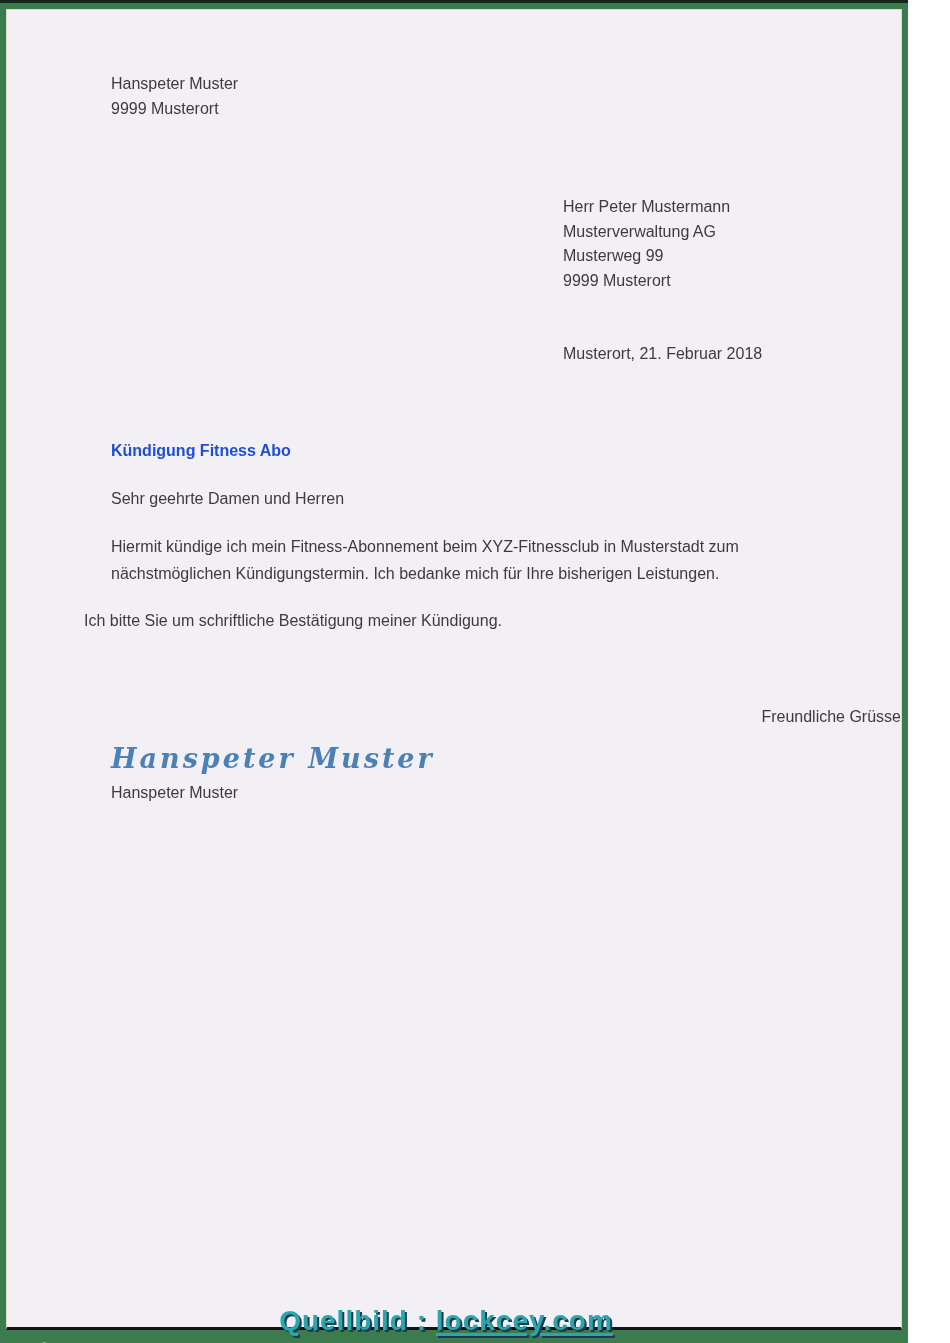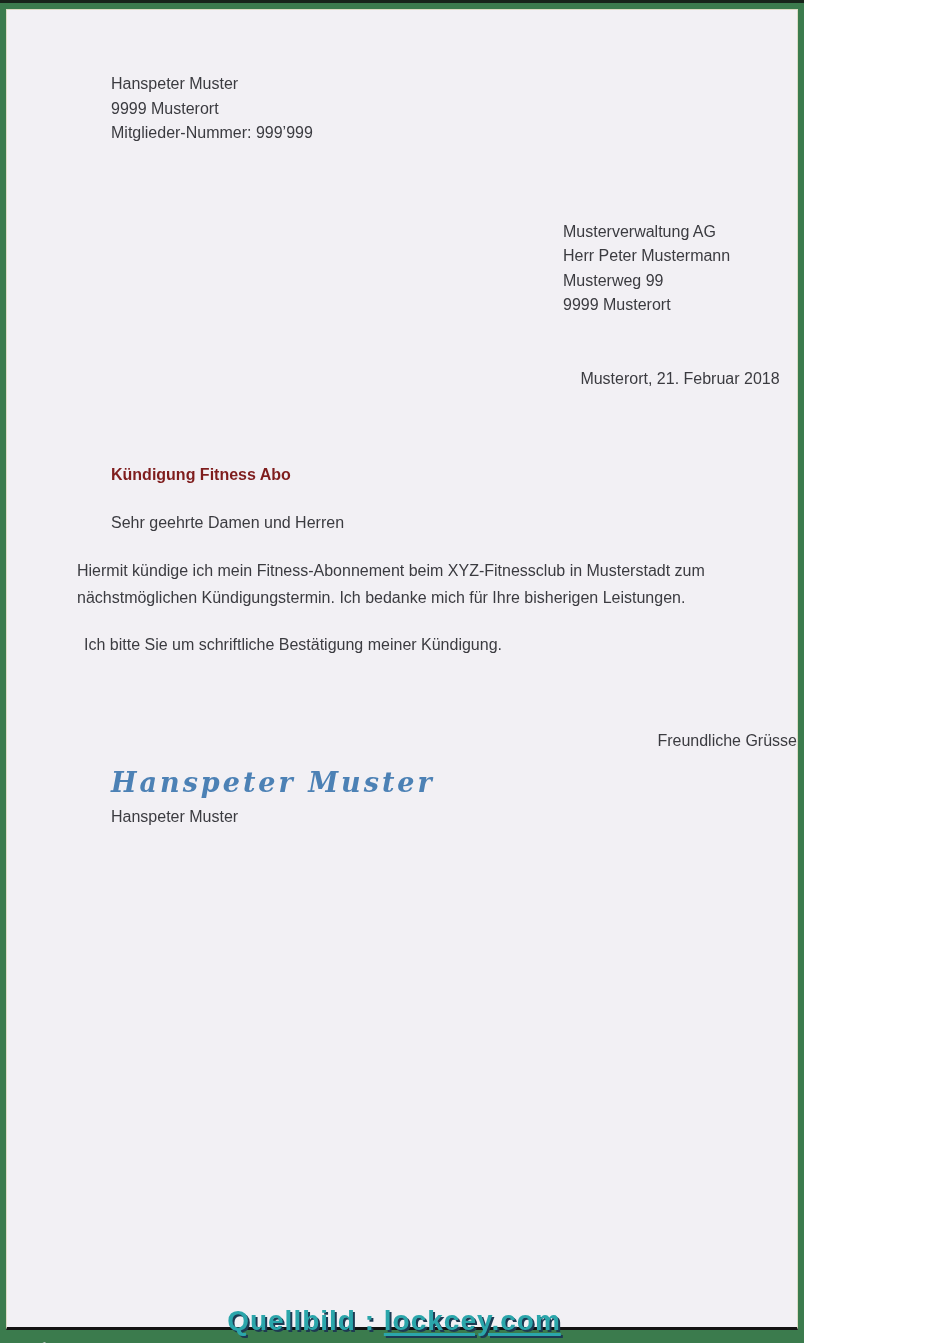--- a/index.html
+++ b/index.html
@@ -3,50 +3,50 @@
 <meta charset="utf-8">
 <style>
   html, body { margin: 0; padding: 0; }
   body {
     width: 950px; height: 1343px;
     font-family: "Liberation Sans", sans-serif;
     background: #ffffff;
   }
   .frame {
     position: relative;
-    width: 804px; height: 1343px;
+    width: 908px; height: 1343px;
     background: #3b7b4d;
     border-top: 3px solid #17241a;
     box-sizing: border-box;
     overflow: hidden;
   }
   .page {
     position: absolute;
     top: 6px; left: 6px; right: 6px; bottom: 13px;
     background: #f2f0f4;
     border: 1px solid #dcdcc5;
     border-bottom: 3px solid #131313;
     box-sizing: border-box;
   }
   .content { position: relative; width: 100%; height: 100%; }
   .line, .para, .block div {
     font-size: 16px;
     color: #3b3b40;
   }
   .sender { margin: 62px 0 0 104px; line-height: 24.5px; }
   .recipient { margin: 74px 0 0 556px; line-height: 24.5px; }
-  .date-line { margin: 49px 0 0 556px; line-height: 24.5px; text-align: center; }
+  .date-line { margin: 49px 0 0 556px; line-height: 24.5px; }
   .subject {
     margin: 72px 0 0 104px;
-    font-size: 16px; font-weight: bold; color: #7f1d1d;
+    font-size: 16px; font-weight: bold; color: #1d4ed8;
     line-height: 24px;
   }
   .salutation { margin: 24px 0 4px 104px; line-height: 24px; }
   .para { line-height: 27px; }
-  .para-1 { margin: 22px 0 0 70px; width: 710px; }
+  .para-1 { margin: 22px 0 0 104px; width: 710px; }
   .para-2 { margin: 20px 0 0 77px; width: 710px; }
   .closing { margin: 71px 0 0 104px; line-height: 24px; text-align: right; }
   .signature-script {
     margin: 12px 0 0 104px;
     font-family: "DejaVu Serif", serif;
     font-style: italic;
     font-weight: 600;
     font-size: 27px;
     letter-spacing: 3px;
     color: #4c81b5;
@@ -82,26 +82,25 @@
 </head>
 <body>
 
 <div class="frame">
   <div class="page">
     <div class="content">
 
       <div class="sender block">
         <div class="line">Hanspeter Muster</div>
         <div class="line">9999 Musterort</div>
-        <div class="line">Mitglieder-Nummer: 999’999</div>
       </div>
 
       <div class="recipient block">
+        <div class="line">Herr Peter Mustermann</div>
         <div class="line">Musterverwaltung AG</div>
-        <div class="line">Herr Peter Mustermann</div>
         <div class="line">Musterweg 99</div>
         <div class="line">9999 Musterort</div>
       </div>
 
       <div class="date-line line">Musterort, 21. Februar 2018</div>
 
       <div class="subject">Kündigung Fitness Abo</div>
 
       <div class="salutation line">Sehr geehrte Damen und Herren</div>
 

